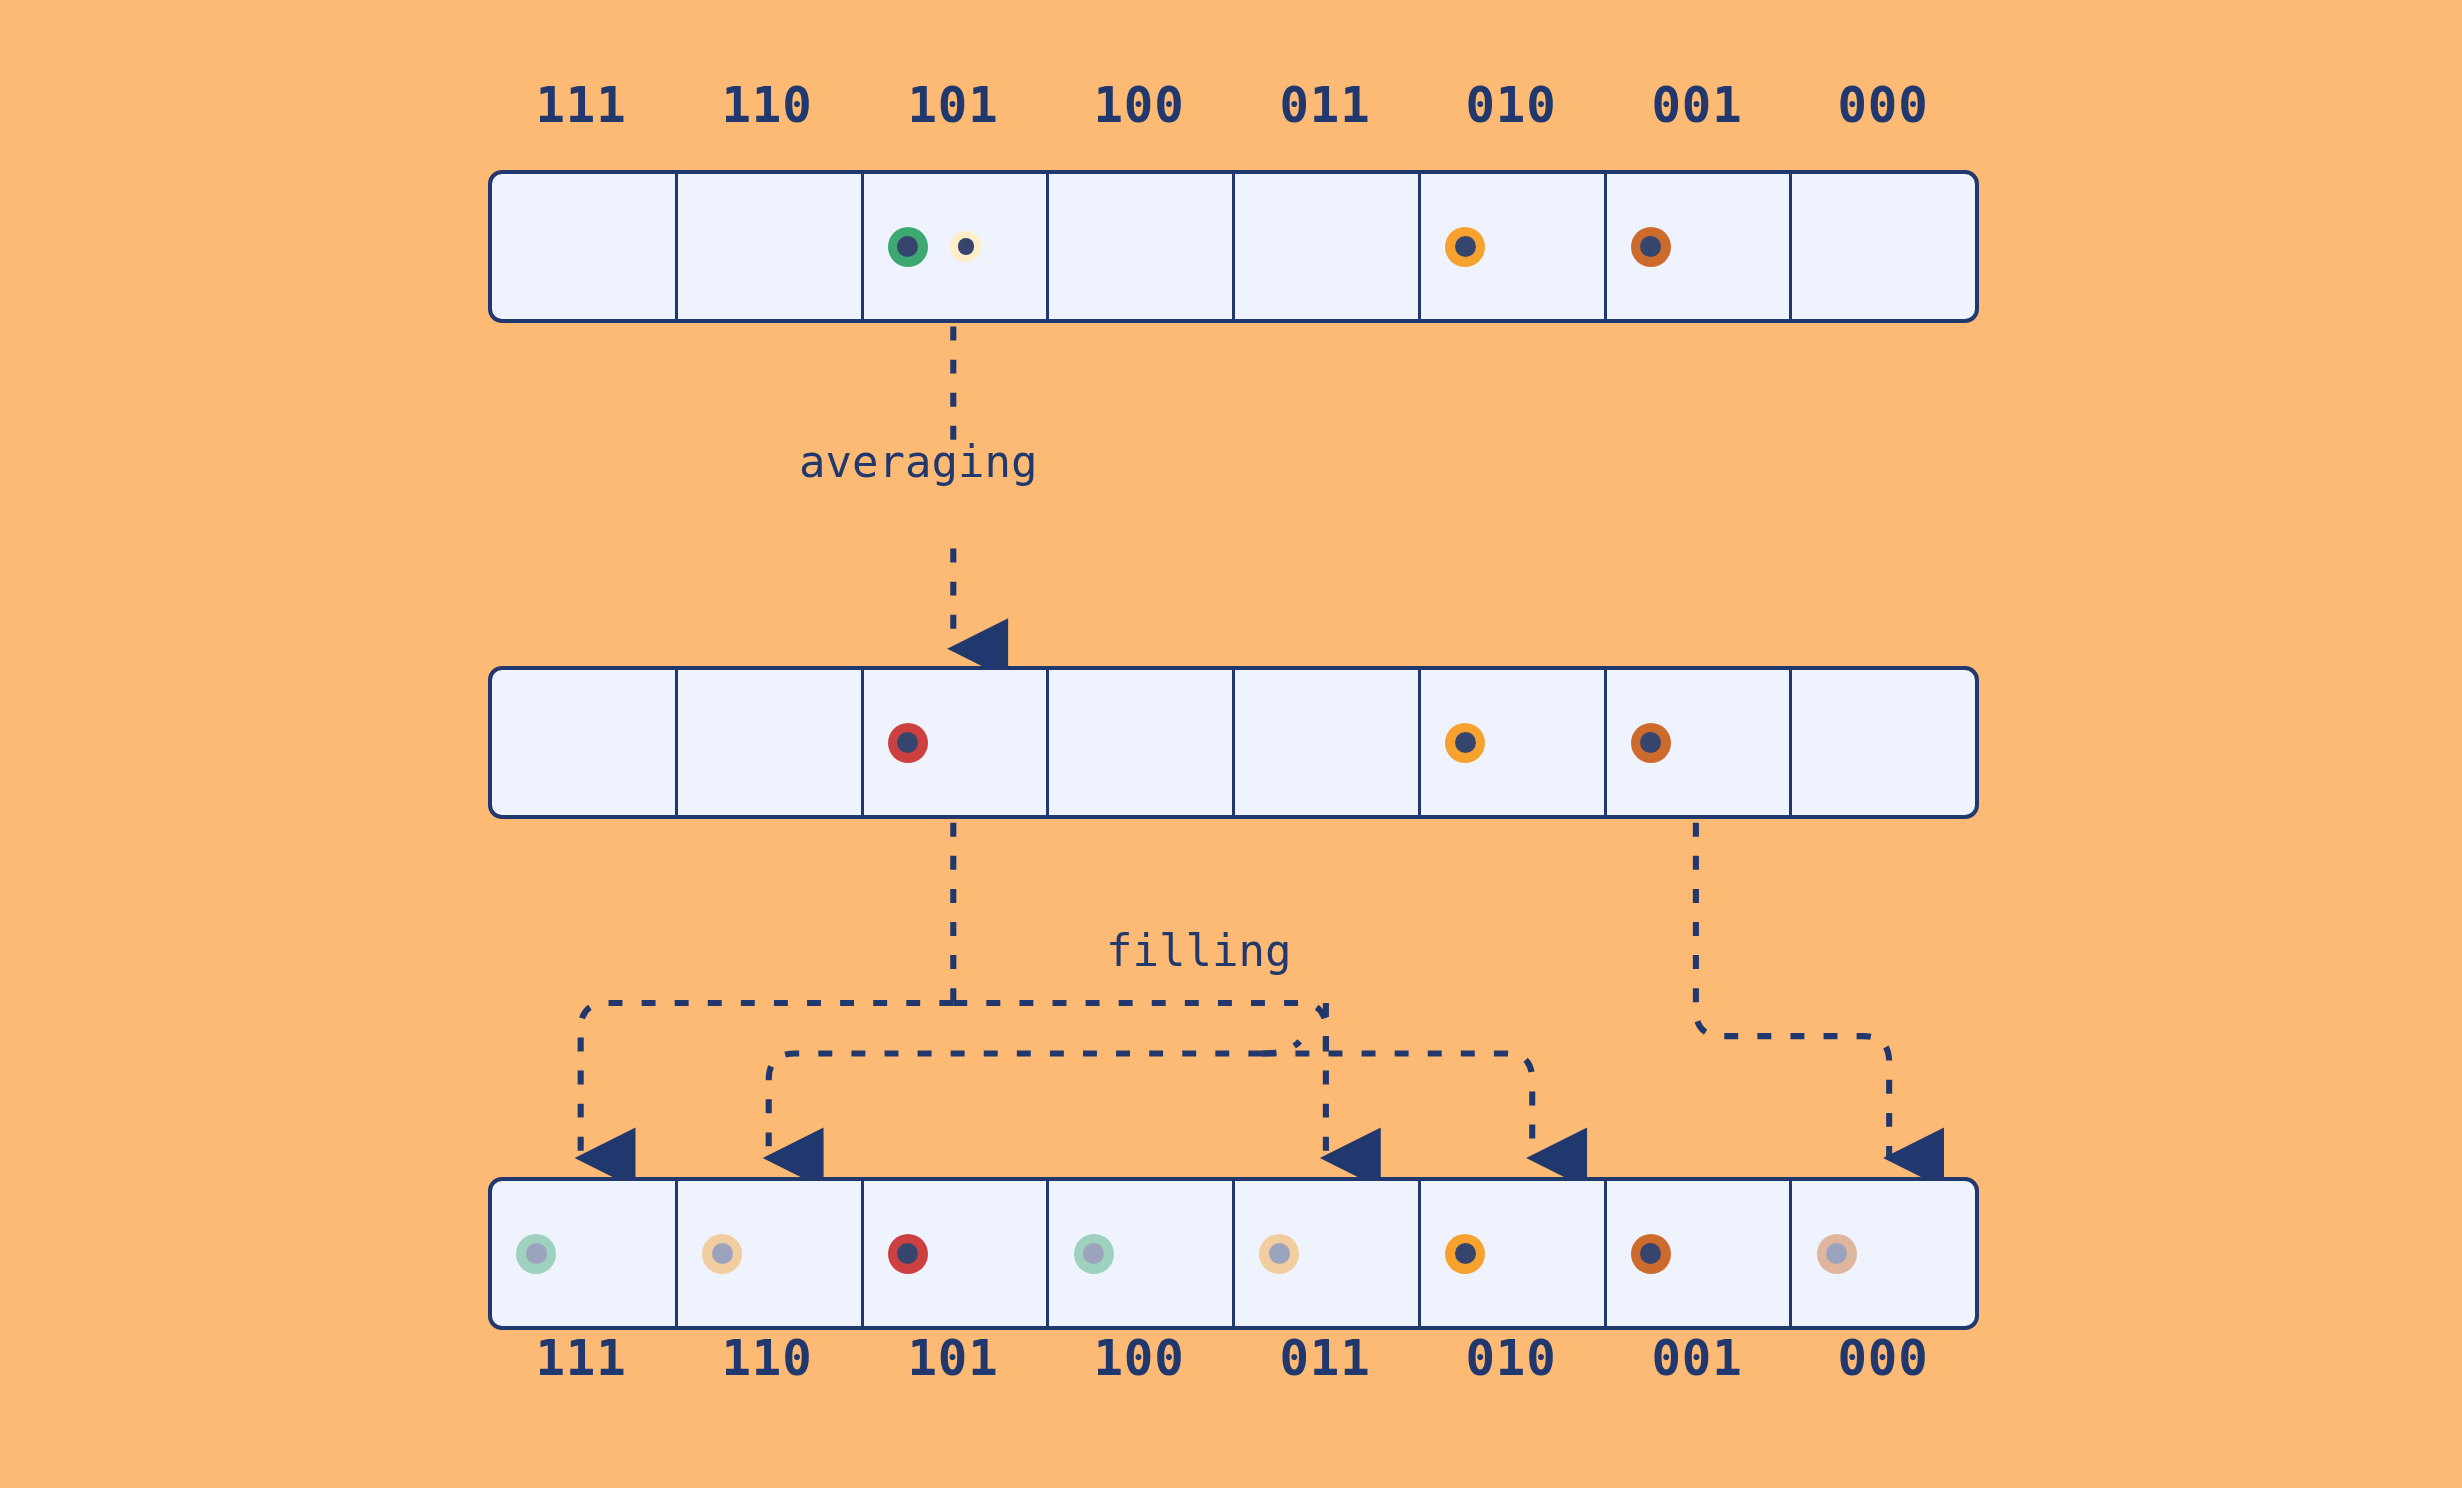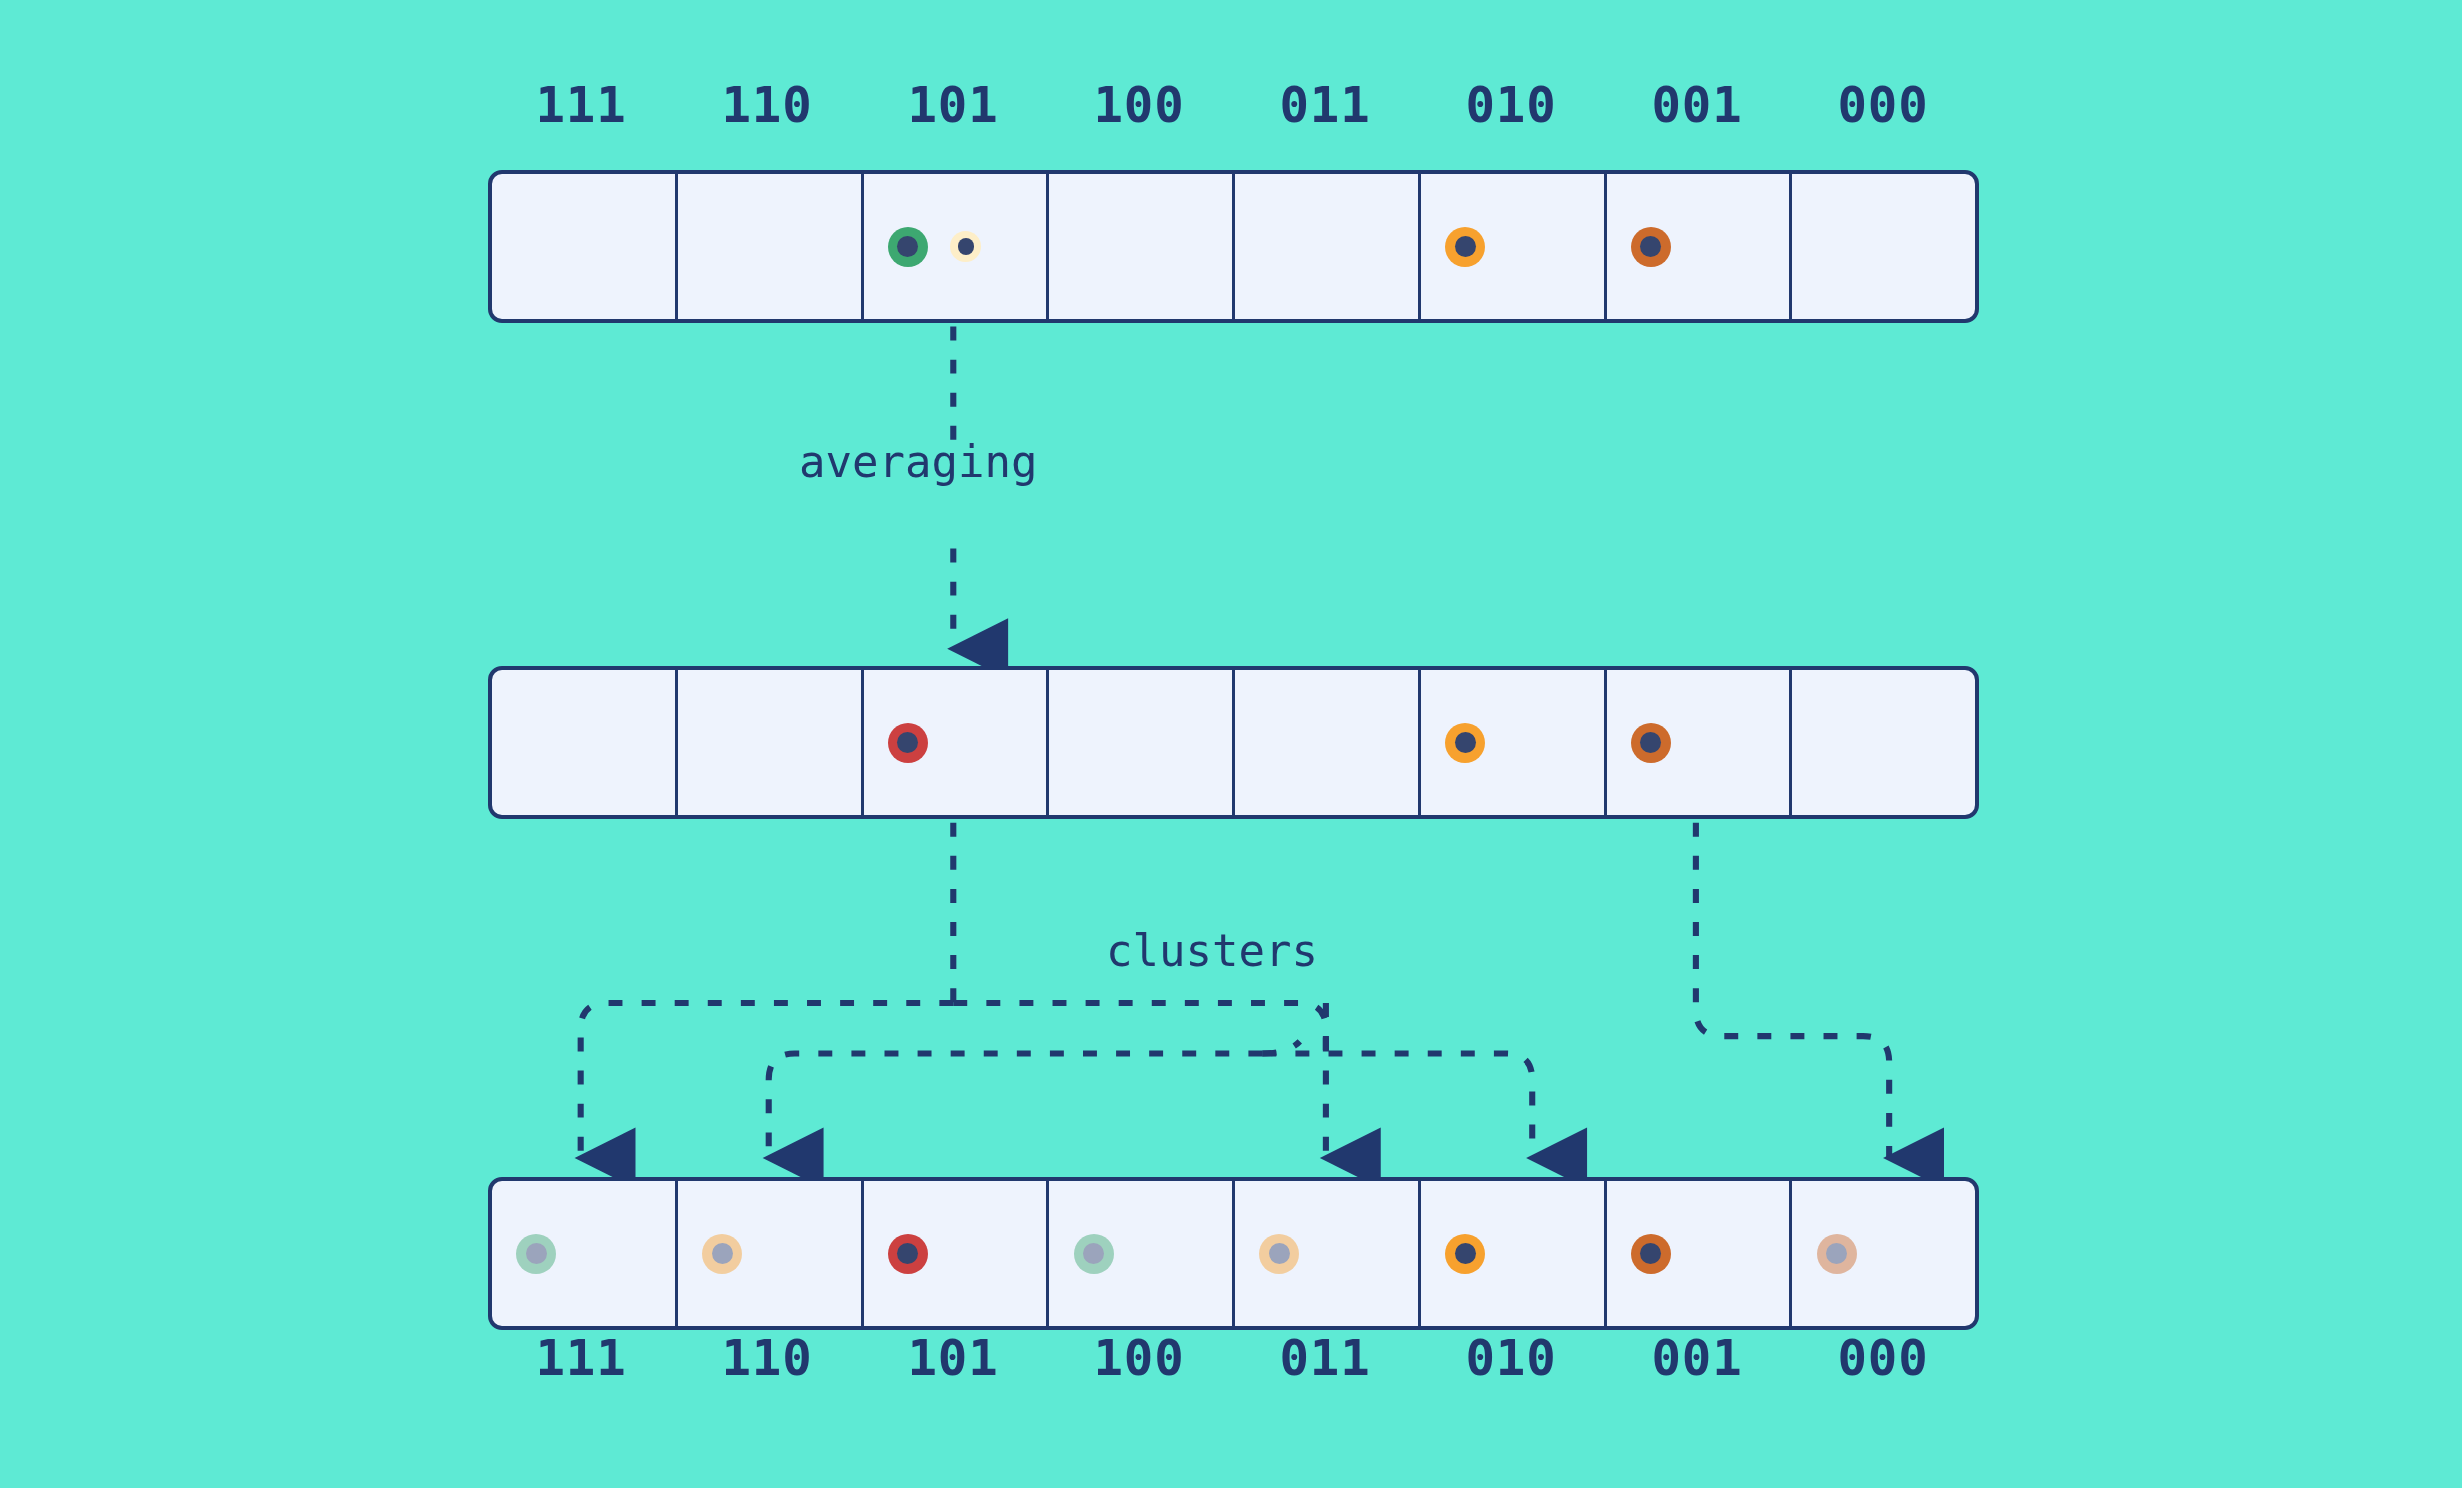--- a/index.html
+++ b/index.html
@@ -4,21 +4,21 @@
 <style>
   * { box-sizing: border-box; }
   html, body {
     margin: 0; padding: 0;
     background: #ffffff;
     font-family: "DejaVu Sans Mono", "Liberation Mono", monospace;
   }
   #stage {
     position: relative;
     width: 2462px; height: 1488px;
-    background: #5eead4;
+    background: #fdba74;
     overflow: hidden;
   }
   #canvas {
     position: absolute; inset: 0;
     width: 2462px; height: 1488px;
   }
 
   
   .label-row {
     position: absolute;
@@ -168,21 +168,21 @@
       <span class="dot big" style="background:#cd6b2c">
           <i></i>
         </span>
     </div>
     <div class="cell"></div>
   </div>
 
   <div class="caption" id="caption-averaging">averaging</div>
 
   <div class="caption" id="caption-filling">
-    <div style="text-align:center">clusters</div>
+    <div style="text-align:center">filling</div>
   </div>
 
   <div class="grid" id="grid-2">
     <div class="cell"></div>
     <div class="cell"></div>
     <div class="cell">
       <span class="dot big" style="background:#cc4040">
           <i></i>
         </span>
     </div>

